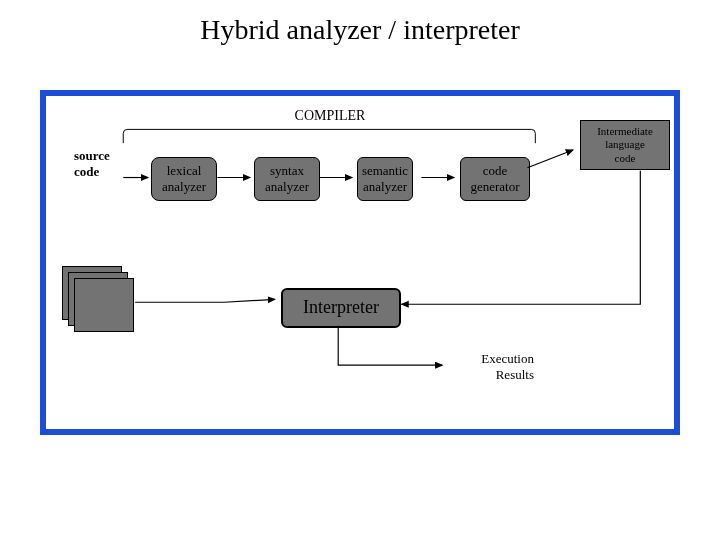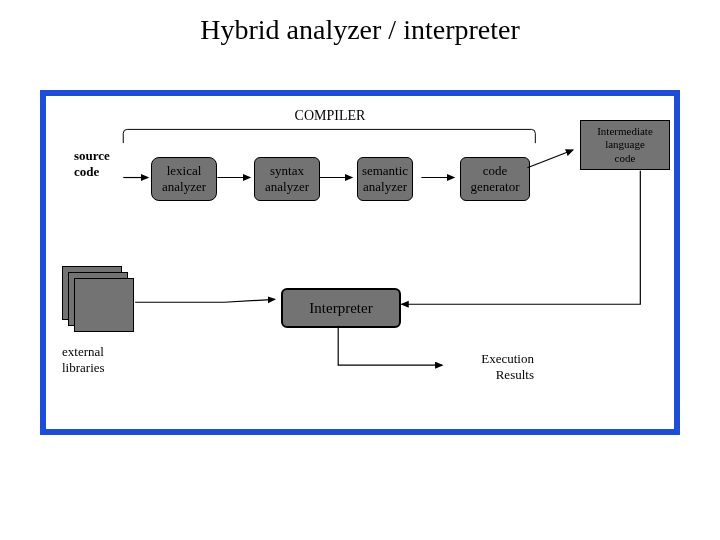--- a/index.html
+++ b/index.html
@@ -76,23 +76,22 @@
   <div class="abs box" style="left:311px; top:61px; width:56px; height:44px;">semantic<br>analyzer</div>
 
   <div class="abs box" style="left:414px; top:61px; width:70px; height:44px;">code<br>generator</div>
 
   <div class="abs box sharp" style="left:534px; top:24px; width:90px; height:50px; font-size:11px;">Intermediate<br>language<br>code</div>
 
   <div class="abs box sharp" style="left:16px;  top:170px; width:60px; height:54px; border-radius:0;"></div>
   <div class="abs box sharp" style="left:22px;  top:176px; width:60px; height:54px; border-radius:0;"></div>
   <div class="abs box sharp" style="left:28px;  top:182px; width:60px; height:54px; border-radius:0;"></div>
 
-  <div class="abs label" style="left:16px; top:248px; width:80px;">external<br>libraries</div>
 
-  <div class="abs box" style="left:235px; top:192px; width:120px; height:40px; font-size:15px; border-width:2px;">Interpreter</div>
+  <div class="abs box" style="left:235px; top:192px; width:120px; height:40px; font-size:18px; border-width:2px;">Interpreter</div>
 
   <div class="abs label" style="left:398px; top:255px; width:90px; text-align:right; font-weight:normal;">Execution<br>Results</div>
 
   <svg class="overlay" viewBox="0 0 634 339" preserveAspectRatio="none">
     <defs>
       <marker id="ah" markerWidth="8" markerHeight="8" refX="6" refY="3" orient="auto">
         <path d="M0,0 L7,3 L0,6 Z" fill="#000"></path>
       </marker>
     </defs>
 

